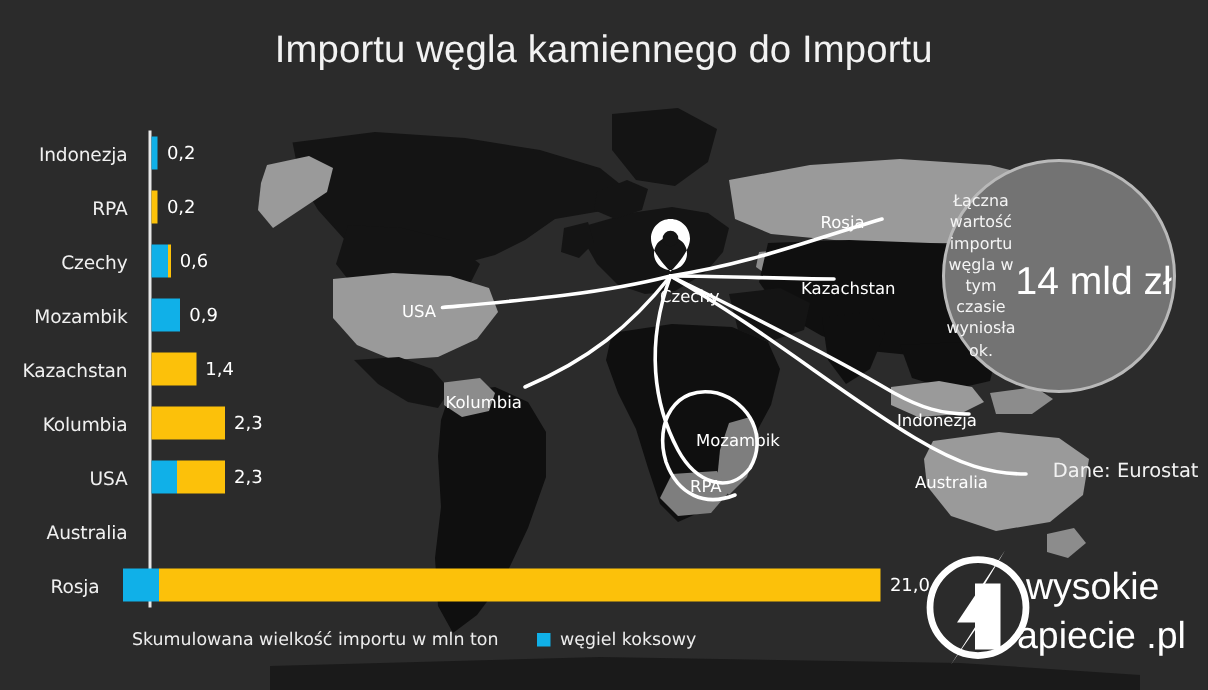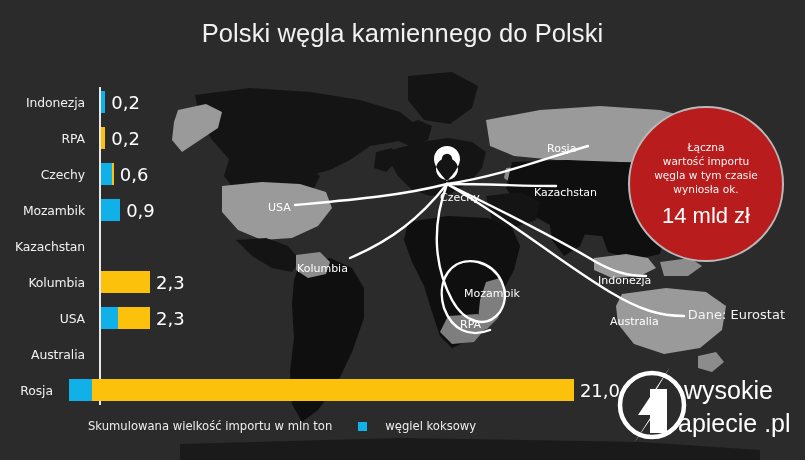--- a/index.html
+++ b/index.html
@@ -34,55 +34,55 @@
     width:92px; text-align:right; padding-right:7px;
     font-size:12.4px; color:#f0f0f0; white-space:nowrap;
     font-family:"DejaVu Sans", sans-serif; letter-spacing:-0.1px;
   }
   .bar-wrap { position:relative; height:36px; display:flex; align-items:center; margin-left:9px; }
   .bar { display:flex; height:22px; align-items:stretch; }
   .seg { display:block; height:22px; }
   .seg.coking  { background:#10b0e8; }
   .seg.thermal { background:#fcc10a; }
   .val {
-    margin-left:6px; font-size:18px; color:#ffffff;
+    margin-left:6px; font-size:12px; color:#ffffff;
     font-family:"DejaVu Sans", sans-serif; white-space:nowrap;
   }
 
   
   #legend {
     position:absolute; left:88px; top:419px; z-index:6;
     display:flex; align-items:center; gap:26px;
     font-size:11.6px; font-family:"DejaVu Sans", sans-serif; color:#ededed;justify-content:center;
   }
-  #legend .lg-item { display:flex; align-items:center; gap:18px; white-space:nowrap; }
+  #legend .lg-item { display:flex; align-items:center; gap:6px; white-space:nowrap; }
   .swatch { width:9px; height:9px; display:block; }
   .swatch.coking  { background:#10b0e8; }
   .swatch.thermal { background:#fcc10a; }
 
   
   #callout {
     position:absolute; left:628px; top:106px; width:156px; height:156px;
-    border-radius:50%; background:#b91c1c; border:2px solid #b9b9b9;
-    z-index:6; display:flex; flex-direction:column;
+    border-radius:50%; background:#737373; border:2px solid #b9b9b9;
+    z-index:6; display:flex; flex-direction:row;
     align-items:center; justify-content:center; text-align:center;
     padding:0 14px;
   }
   #callout .small {
     font-size:10.6px; line-height:14.2px; color:#f4f4f4;
     font-family:"DejaVu Sans", sans-serif;
   }
   #callout .big {
-    margin-top:7px; font-size:22px; line-height:25px; color:#ffffff;
+    margin-top:7px; font-size:26px; line-height:25px; color:#ffffff;
     font-family:"Liberation Sans", sans-serif; white-space:nowrap;
   }
 
   
   #source {
-    position:absolute; right:20px; top:306px; z-index:6; text-align:right;
+    position:absolute; right:6px; top:306px; z-index:6; text-align:right;
     font-size:13px; line-height:18px; color:#f2f2f2;
     font-family:"DejaVu Sans", sans-serif;
   }
 
   
   #logo { position:absolute; left:608px; top:363px; width:190px; height:80px; z-index:6;text-decoration:underline; }
   #logo svg { display:block; }
 
   
   .map-label {
@@ -168,21 +168,21 @@
 <div class="map-label" style="left:547px; top:142px;">Rosja</div>
 <div class="map-label" style="left:534px; top:186px;">Kazachstan</div>
 <div class="map-label" style="left:440px; top:191px;">Czechy</div>
 <div class="map-label" style="left:297px; top:262px;">Kolumbia</div>
 <div class="map-label" style="left:464px; top:287px;">Mozambik</div>
 <div class="map-label" style="left:460px; top:318px;">RPA</div>
 <div class="map-label" style="left:598px; top:274px;">Indonezja</div>
 <div class="map-label" style="left:610px; top:315px;">Australia</div>
 
 <div id="title">
-  <span class="ln">Polski węgla kamiennego do Polski</span>
+  <span class="ln">Importu węgla kamiennego do Importu</span>
 </div>
 
 <div id="chart">
   <div id="axis-line"></div>
   <div id="rows">
       <div class="row" style="top: 0px;">
         <div class="cat-label">Indonezja</div>
         <div class="bar-wrap">
           <div class="bar">
             <span class="seg coking" style="width: 4.2616px; background: rgb(16, 176, 232);"></span>
@@ -213,20 +213,26 @@
         <div class="cat-label">Mozambik</div>
         <div class="bar-wrap">
           <div class="bar">
             <span class="seg coking" style="width: 19.1772px; background: rgb(16, 176, 232);"></span>
           </div>
           <span class="val">0,9</span>
         </div>
       </div>
       <div class="row" style="top: 144px;">
         <div class="cat-label">Kazachstan</div>
+        <div class="bar-wrap">
+          <div class="bar">
+            <span class="seg thermal" style="width: 29.8312px; background: rgb(252, 193, 10);"></span>
+          </div>
+          <span class="val">1,4</span>
+        </div>
       </div>
       <div class="row" style="top: 180px;">
         <div class="cat-label">Kolumbia</div>
         <div class="bar-wrap">
           <div class="bar">
             <span class="seg thermal" style="width: 49.0084px; background: rgb(252, 193, 10);"></span>
           </div>
           <span class="val">2,3</span>
         </div>
       </div>

